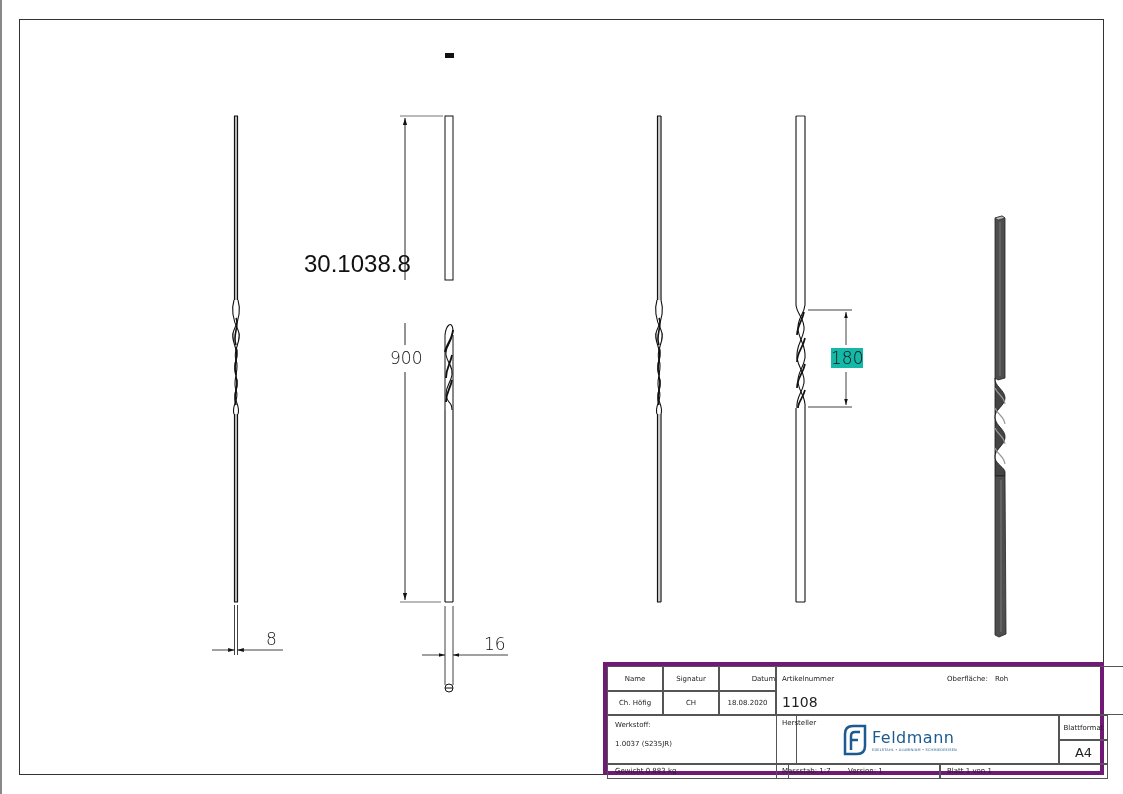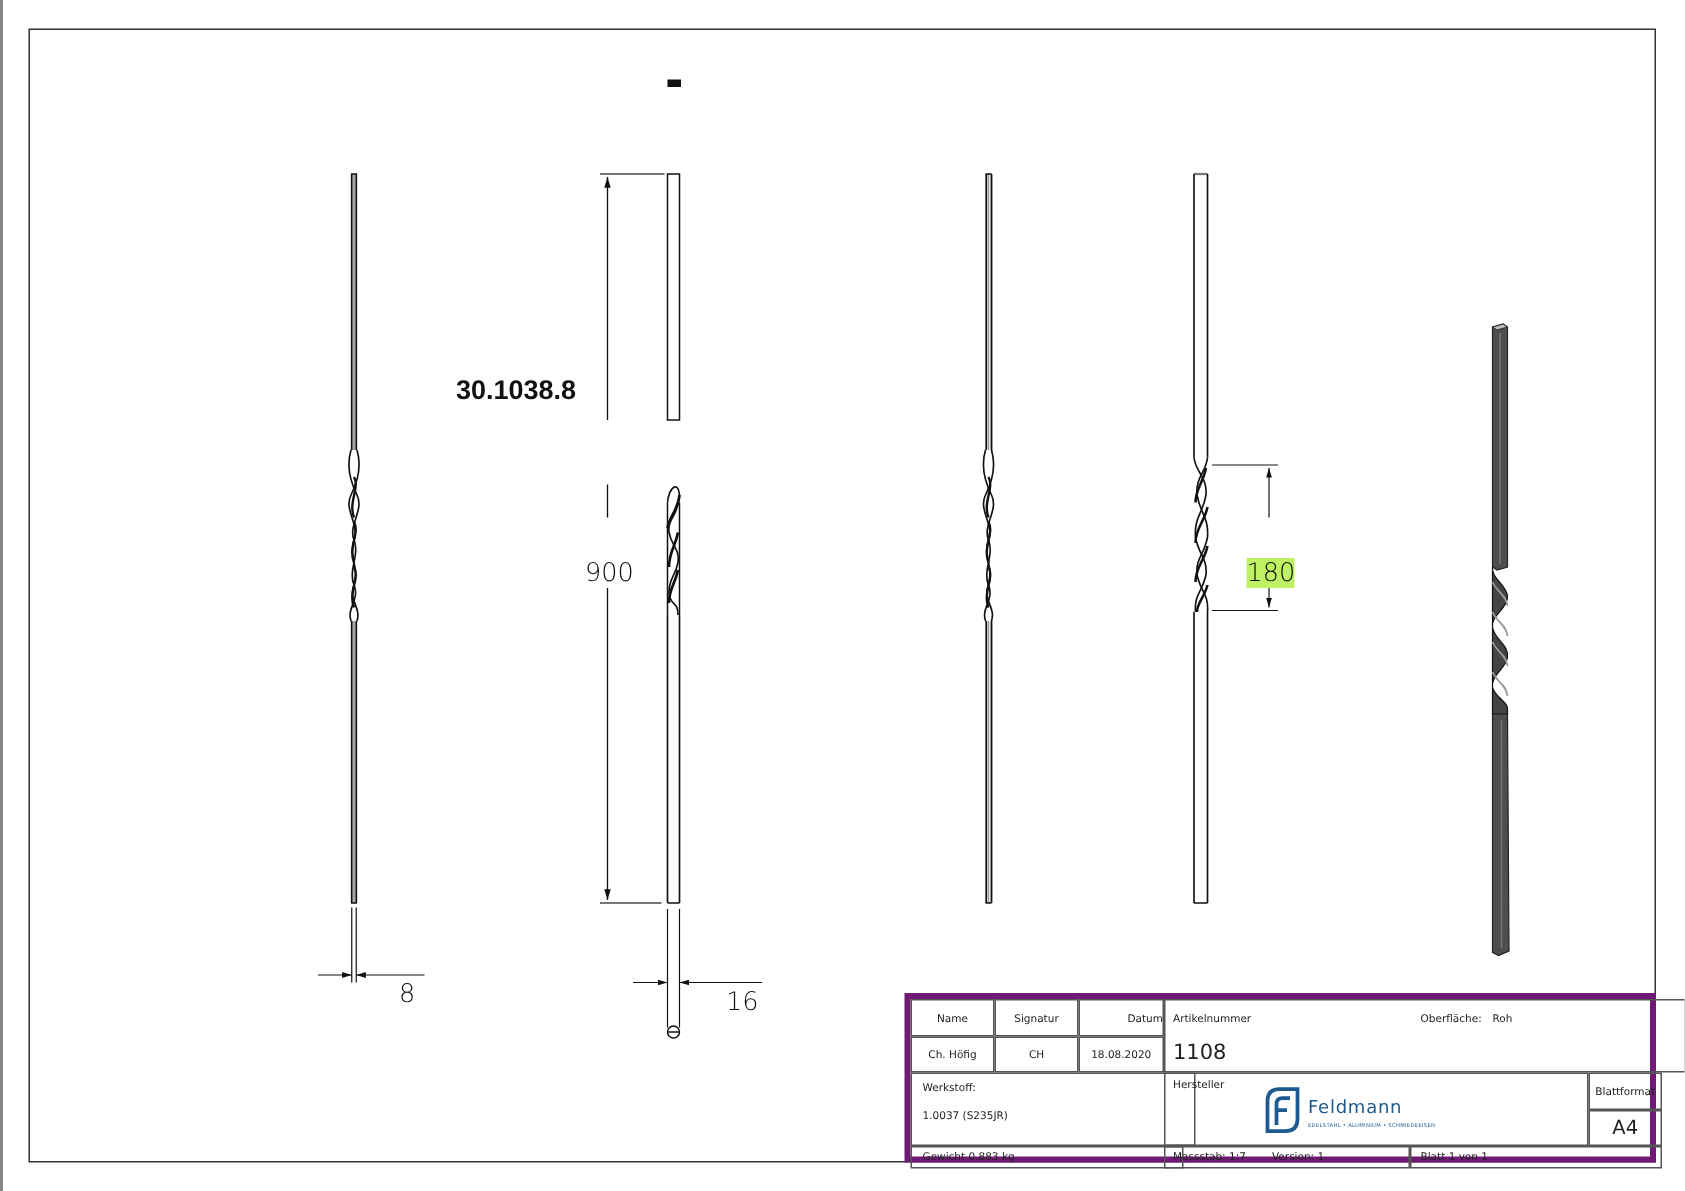--- a/index.html
+++ b/index.html
@@ -1,26 +1,26 @@
 <!DOCTYPE html>
 <html><head>
 <meta charset="utf-8">
 <style>
   html,body{margin:0;padding:0;background:#fff;}
   body{width:1123px;height:794px;position:relative;overflow:hidden;font-family:"DejaVu Sans","Liberation Sans",sans-serif;color:#000;}
   .page-edge{position:absolute;left:0;top:0;width:2px;height:794px;background:#888;}
   .frame{position:absolute;left:19px;top:19px;width:1085px;height:756px;border:1px solid #333;box-sizing:border-box;}
   svg.drawing{position:absolute;left:0;top:0;}
-  .dim{font-family:"DejaVu Sans",sans-serif;font-size:17px;color:#111;position:absolute;font-weight:300;margin-top:24px;}
-  .overlaytxt{position:absolute;font-family:"Liberation Sans",sans-serif;font-size:18px;color:#111;font-weight:bold;}
+  .dim{font-family:"DejaVu Sans",sans-serif;font-size:17px;color:#111;position:absolute;font-weight:300;}
+  .overlaytxt{position:absolute;font-family:"Liberation Sans",sans-serif;font-size:24px;color:#111;}
   .tb{position:absolute;left:603px;top:662px;width:501px;height:113px;box-sizing:border-box;border:4px solid #701a75;}
   .cell{position:absolute;box-sizing:border-box;border:0.5px solid #555;font-size:7px;color:#222;font-family:"DejaVu Sans",sans-serif;}
   .c{display:flex;align-items:center;justify-content:center;}
   .logo{position:absolute;display:flex;align-items:center;}
-  .logo-word{font-family:"DejaVu Sans",sans-serif;font-size:12px;color:#1c5a8f;letter-spacing:0.5px;line-height:20px;}
+  .logo-word{font-family:"DejaVu Sans",sans-serif;font-size:16px;color:#1c5a8f;letter-spacing:0.5px;line-height:20px;}
   .logo-sub{font-size:3.5px;color:#1c5a8f;letter-spacing:0.2px;}
 </style>
 </head>
 <body>
 
 <div class="page-edge"></div>
 <div class="frame"></div>
 
 <svg class="drawing" width="1123" height="794" viewBox="0 0 1123 794">
   <defs>
@@ -112,21 +112,21 @@
     <line x1="1000" y1="222" x2="1000" y2="376" stroke="#777" stroke-width="1"></line>
     <path d="M995,378 C994,386 1005,390 1005,398 C1005,406 994,410 995,418 C996,426 1006,430 1005,438 C1004,446 994,450 995,458 C996,464 1005,468 1005,472 L1005,476 L995,476 Z" fill="#444" stroke="#111" stroke-width="0.8"></path>
     <path d="M995,388 C998,395 1004,396 1005,404 M995,408 C998,415 1004,416 1005,424 M995,428 C998,435 1004,436 1005,444 M995,448 C998,455 1004,456 1005,464" stroke="#999" stroke-width="1.2" fill="none"></path>
     <polygon points="995,476 1005,476 1006,634 999,637 995,635" fill="#4e4e4e" stroke="#222" stroke-width="0.8"></polygon>
     <line x1="1001" y1="480" x2="1001" y2="632" stroke="#777" stroke-width="1"></line>
   </g>
 </svg>
 
 <div class="overlaytxt" style="left:304px;top:250px;">30.1038.8</div>
 <div class="dim" style="left:390px;top:348px;background:#fff;">900</div>
-<div class="dim" style="left:831px;top:348px;background:#bef264;">180</div>
+<div class="dim" style="left:831px;top:348px;background:#14b8a6;">180</div>
 <div class="dim" style="left:266px;top:629px;">8</div>
 <div class="dim" style="left:484px;top:634px;">16</div>
 
 <div class="tb">
   <div class="cell c" style="left:0;top:0;width:56px;height:25px;">Name</div>
   <div class="cell c" style="left:56px;top:0;width:56px;height:25px;">Signatur</div>
   <div class="cell c" style="left:112px;top:0;width:57px;height:25px;padding-left:32px;">Datum</div>
   <div class="cell c" style="left:0;top:25px;width:56px;height:24px;">Ch. Höfig</div>
   <div class="cell c" style="left:56px;top:25px;width:56px;height:24px;">CH</div>
   <div class="cell c" style="left:112px;top:25px;width:57px;height:24px;">18.08.2020</div>

